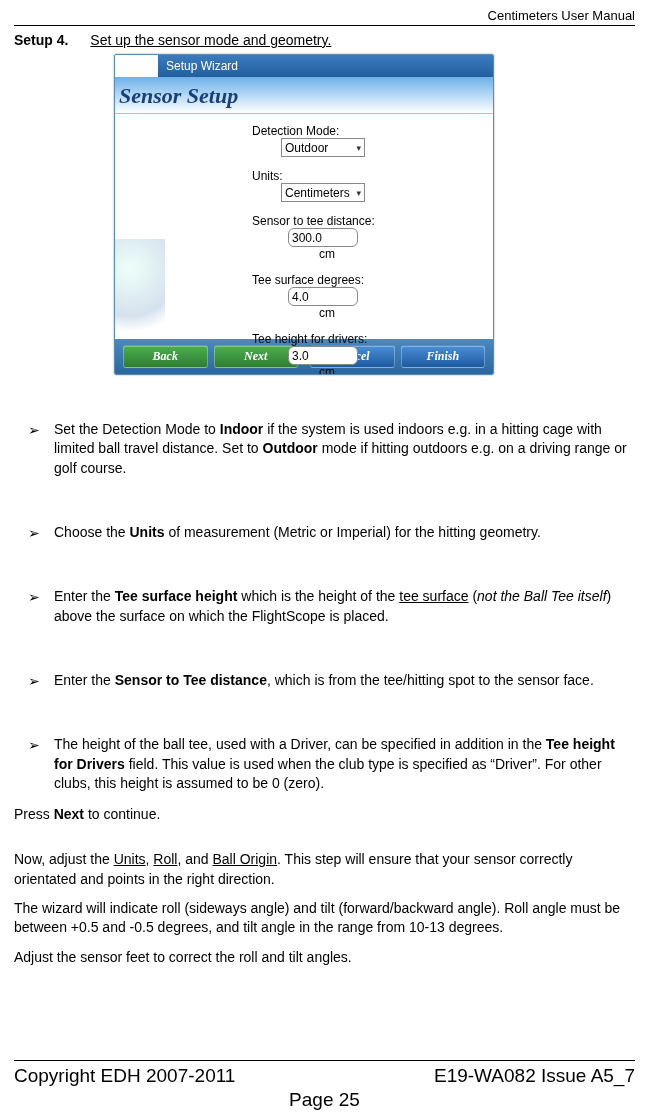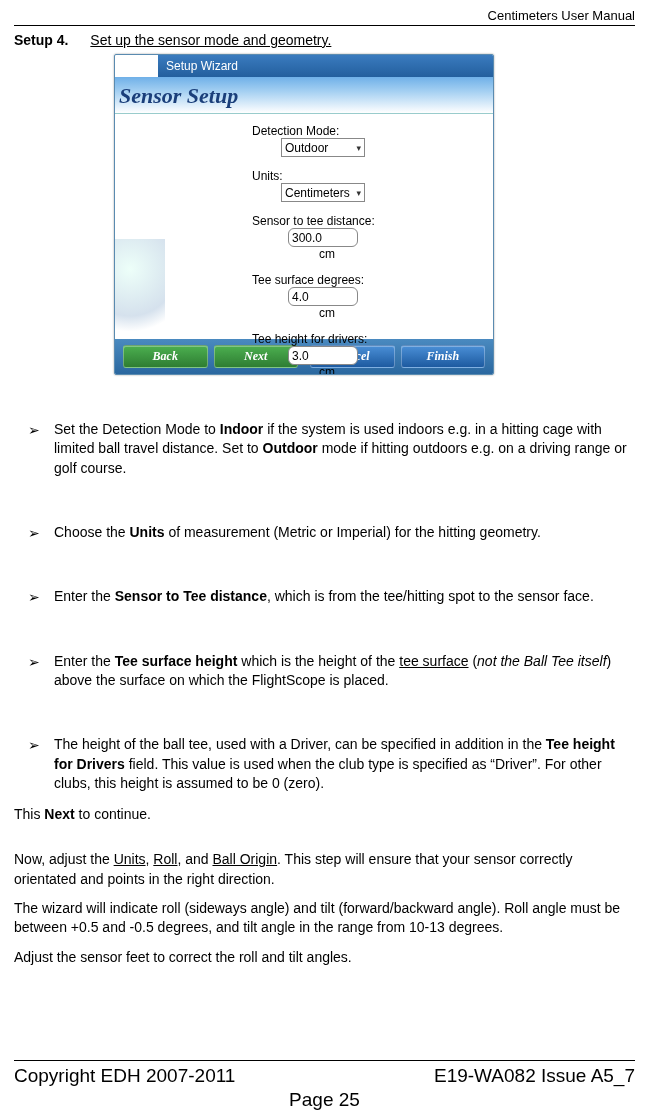--- a/index.html
+++ b/index.html
@@ -199,32 +199,32 @@
 </div>
 
 <ul class="bullets">
   <li>
     <span>Set the Detection Mode to </span><b>Indoor</b><span> if the system is used indoors e.g. in a hitting cage with limited ball travel distance. Set to </span><b>Outdoor</b><span> mode if hitting outdoors e.g. on a driving range or golf course.</span>
   </li>
   <li>
     <span>Choose the </span><b>Units</b><span> of measurement (Metric or Imperial) for the hitting geometry.</span>
   </li>
   <li>
+    <span>Enter the </span><b>Tee surface height</b><span> which is the height of the </span><span class="u">tee surface</span><span> (</span><span class="i">not the Ball Tee itself</span><span>) above the surface on which the FlightScope is placed.</span>
+  </li>
+  <li>
     <span>Enter the </span><b>Sensor to Tee distance</b><span>, which is from the tee/hitting spot to the sensor face.</span>
   </li>
   <li>
-    <span>Enter the </span><b>Tee surface height</b><span> which is the height of the </span><span class="u">tee surface</span><span> (</span><span class="i">not the Ball Tee itself</span><span>) above the surface on which the FlightScope is placed.</span>
-  </li>
-  <li>
     <span>The height of the ball tee, used with a Driver, can be specified in addition in the </span><b>Tee height for Drivers</b><span> field. This value is used when the club type is specified as “Driver”. For other clubs, this height is assumed to be 0 (zero).</span>
   </li>
 </ul>
 
 <p class="para">
-  <span>This </span><b>Next</b><span> to continue.</span>
+  <span>Press </span><b>Next</b><span> to continue.</span>
 </p>
 
 <br>
 
 <p class="para">
   <span>Now, adjust the </span><span class="u">Units</span><span>, </span><span class="u">Roll</span><span>, and </span><span class="u">Ball Origin</span><span>. This step will ensure that your sensor correctly orientated and points in the right direction.</span>
 </p>
 <p class="para">The wizard will indicate roll (sideways angle) and tilt (forward/backward angle). Roll angle must be between +0.5 and -0.5 degrees, and tilt angle in the range from 10-13 degrees.</p>
 <p class="para">Adjust the sensor feet to correct the roll and tilt angles.</p>
 

